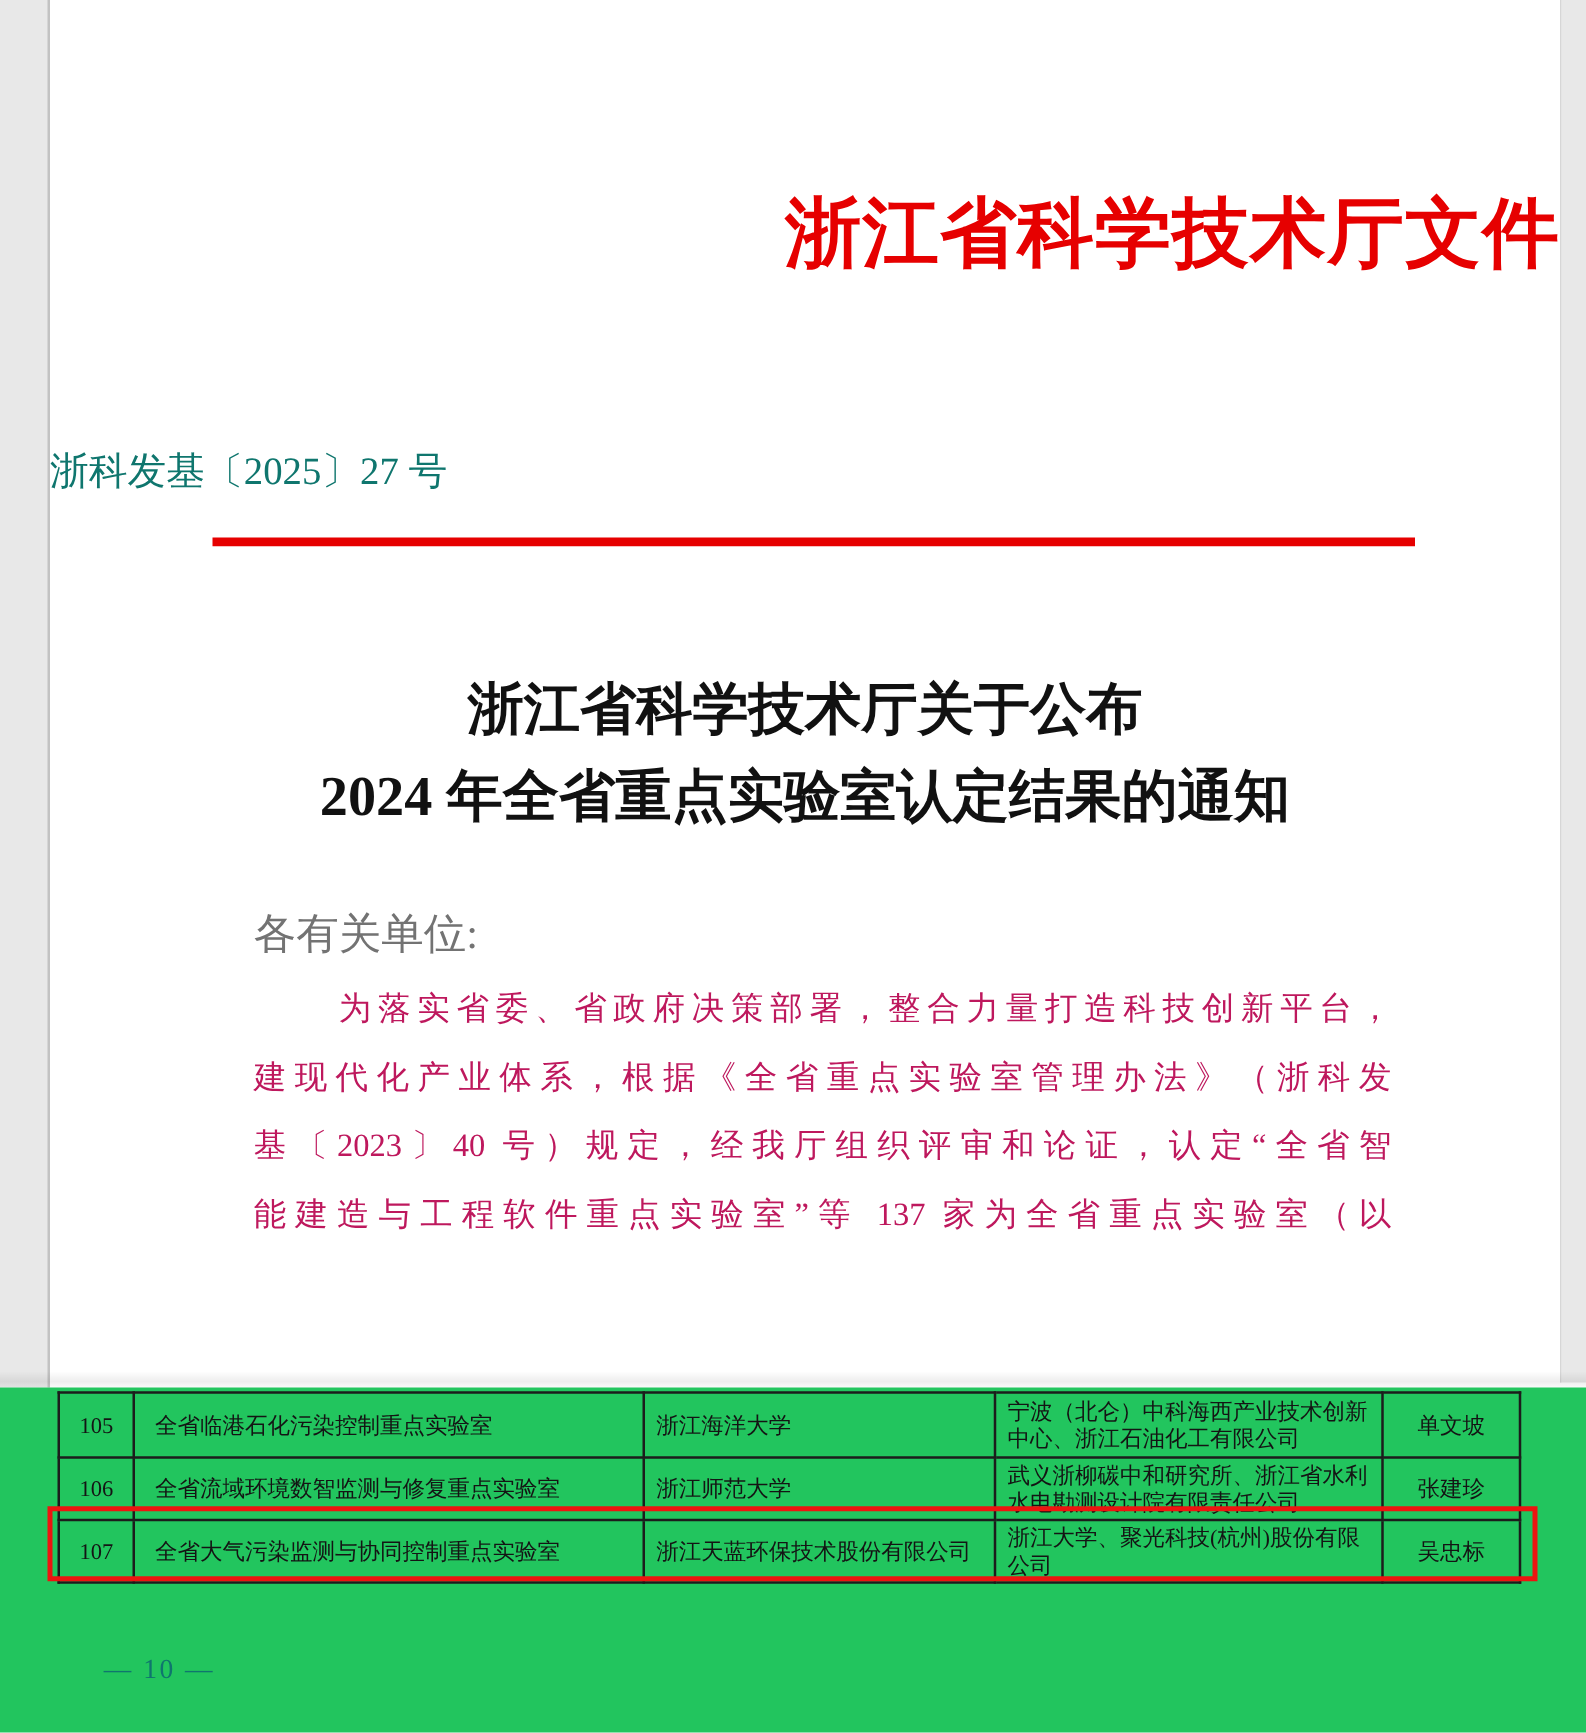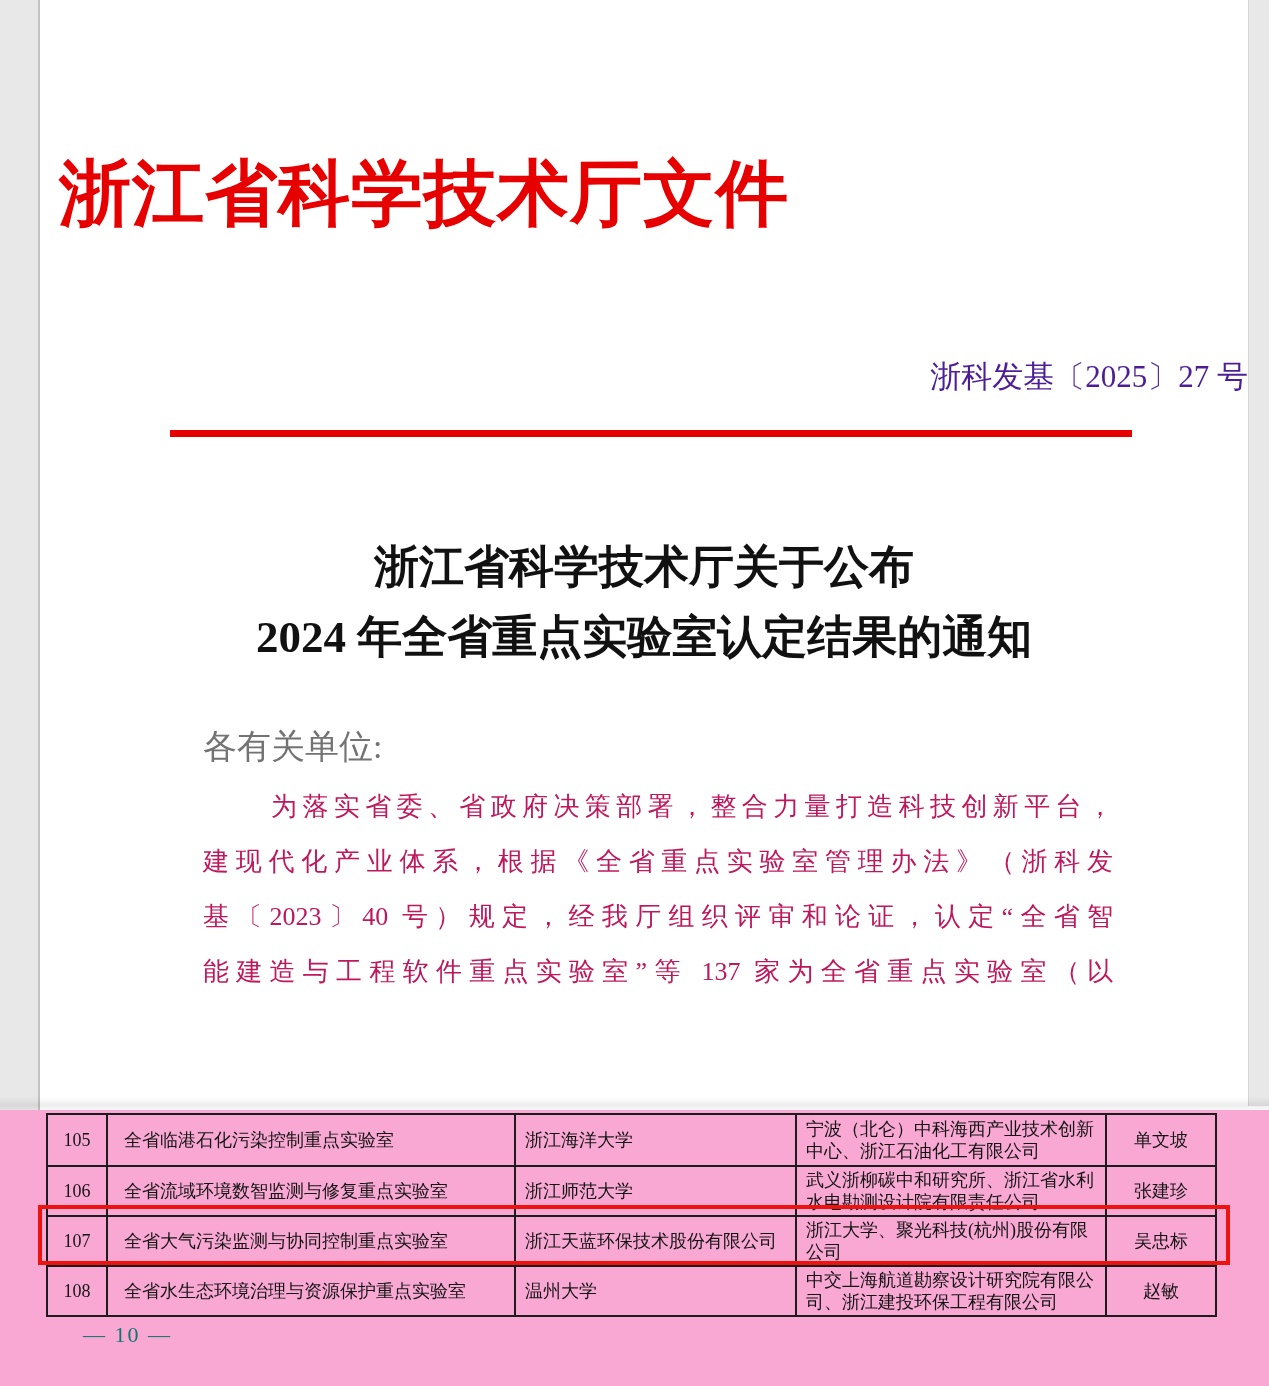--- a/index.html
+++ b/index.html
@@ -32,36 +32,35 @@
   .page-seam {
     position: absolute; left: 0; top: 1097px;
     width: 100%; height: 15px;
     background: linear-gradient(to bottom, rgba(0,0,0,0.00), rgba(0,0,0,0.07) 55%, rgba(0,0,0,0.00));
     z-index: 1;
   }
 
   .letterhead-title {
     position: absolute; left: 40px; top: 146px;
     width: 1208px;
-    text-align: left;
-    font-size: 72px;
+    text-align: right;
+    font-size: 61px;
     font-weight: bold;
     letter-spacing: 1px;
     color: #e60000;
     white-space: nowrap;
     z-index: 2;
-    margin-left: 19px;
   }
 
   .doc-number {
     position: absolute; left: 40px; top: 356px;
     width: 1208px;
-    text-align: right;
+    text-align: left;
     font-size: 31px;
-    color: #4c1d95;
+    color: #0f766e;
     z-index: 2;
   }
 
   .red-rule {
     position: absolute; left: 170px; top: 430px;
     width: 962px; height: 7px;
     background: #e60000;
     z-index: 2;
   }
 
@@ -99,21 +98,21 @@
   .body-line.indent { text-indent: 68px; }
   .body-line.last {
     text-align: left;
     text-align-last: left;
   }
 
   
   .table-page {
     position: absolute; left: 0; top: 1110px;
     width: 1269px; height: 276px;
-    background: #f9a8d4;
+    background: #22c55e;
     z-index: 3;
   }
   table.results-table {
     position: absolute; left: 46px; top: 3px;
     width: 1169px;
     border-collapse: collapse;
     table-layout: fixed;
     font-size: 18px;
     color: #141414;
   }
@@ -208,26 +207,19 @@
         <td class="cell-partners">武义浙柳碳中和研究所、浙江省水利水电勘测设计院有限责任公司</td>
         <td class="cell-dir">张建珍</td>
       </tr>
       <tr class="r-107">
         <td class="cell-no">107</td>
         <td class="cell-lab">全省大气污染监测与协同控制重点实验室</td>
         <td class="cell-inst">浙江天蓝环保技术股份有限公司</td>
         <td class="cell-partners">浙江大学、聚光科技(杭州)股份有限公司</td>
         <td class="cell-dir">吴忠标</td>
       </tr>
-      <tr class="r-108">
-        <td class="cell-no">108</td>
-        <td class="cell-lab">全省水生态环境治理与资源保护重点实验室</td>
-        <td class="cell-inst">温州大学</td>
-        <td class="cell-partners">中交上海航道勘察设计研究院有限公司、浙江建投环保工程有限公司</td>
-        <td class="cell-dir">赵敏</td>
-      </tr>
     </tbody>
   </table>
 </div>
 
 <div class="highlight-box"></div>
 
 <div class="page-number">— 10 —</div>
 
 </body></html>

